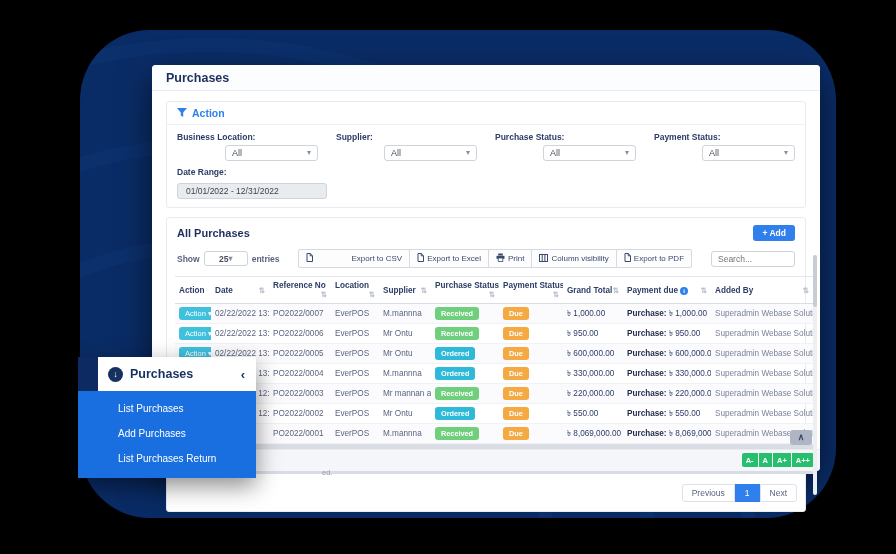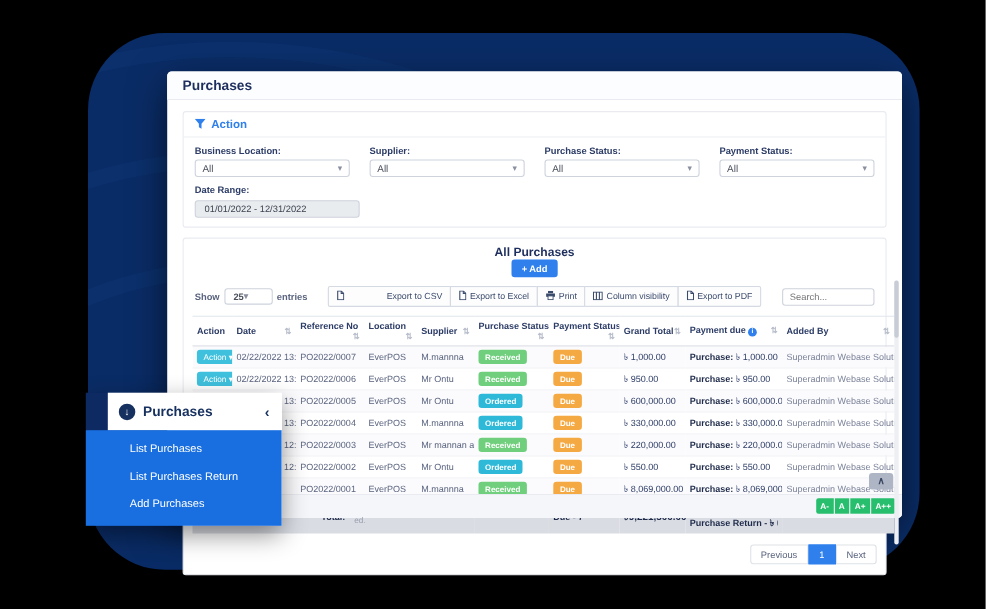--- a/index.html
+++ b/index.html
@@ -19,33 +19,33 @@
   .page-title { font-size:12.5px; font-weight:bold; color:#1e2f5e; }
 
   
   .card { border:1px solid #e9ebf1; border-radius:3px; background:#fff; }
   .filters-card { margin:10px 14px 9px; }
   .filters-head { display:flex; align-items:center; gap:5px; padding:5px 10px; border-bottom:1px solid #eef0f4; }
   .filters-head span { color:#2f80ed; font-size:10.5px; font-weight:bold; }
   .filters-body { padding:7px 10px 8px; }
   .filter-grid { display:grid; grid-template-columns:repeat(4,1fr); gap:6px 18px; }
   .f-label { font-size:8.5px; font-weight:bold; color:#2c3c66; margin-bottom:3px; }
-  .fselect { border:1px solid #ced3dc; border-radius:3px; height:16px; display:flex; align-items:center; justify-content:space-between; padding:0 6px; font-size:9px; color:#4a4f5c; background:#fff; cursor:pointer; }
+  .fselect { border:1px solid #ced3dc; border-radius:3px; height:16px; display:flex; align-items:center; justify-content:space-between; padding:0 6px; font-size:9px; color:#4a4f5c; background:#fff; cursor:pointer;margin-left:48px; }
   .caret { color:#8a90a0; font-size:8px; line-height:1; }
   .date-wrap { margin-top:6px; }
   .date-input { width:150px; height:16px; background:#e9ecef; border:1px solid #ced3dc; border-radius:3px; font-size:8.5px; color:#3c4250; padding:0 8px; font-family:"Liberation Sans",sans-serif; }
 
   
   .table-card { margin:0 14px; padding:7px 8px 9px; }
-  .tc-head { display:flex; align-items:center; justify-content:space-between; padding:0 2px;flex-direction:column; }
+  .tc-head { display:flex; align-items:center; justify-content:space-between; padding:0 2px; }
   .tc-title { font-size:11px; font-weight:bold; color:#1e2f5e; }
   .add-btn { background:#2f80ed; color:#fff; border:none; border-radius:3px; font-size:8.5px; font-weight:bold; padding:3px 9px; cursor:pointer; font-family:"Liberation Sans",sans-serif; }
   .controls { display:flex; align-items:center; justify-content:space-between; margin-top:8px; padding:0 2px; }
   .show-entries { display:flex; align-items:center; gap:4px; font-size:8.5px; color:#5a647f;font-weight:bold; }
-  .entries-select { border:1px solid #ced3dc; border-radius:3px; height:15px; width:44px; display:flex; align-items:center; justify-content:flex-end; padding:0 21px; font-size:8.5px; color:#4a4f5c; cursor:pointer; }
+  .entries-select { border:1px solid #ced3dc; border-radius:3px; height:15px; width:44px; display:flex; align-items:center; justify-content:center; padding:0 21px; font-size:8.5px; color:#4a4f5c; cursor:pointer; }
   .export-group { display:flex; }
   .export-btn { display:flex; align-items:center; gap:3px; border:1px solid #d4d9e2; background:#fdfdfe; color:#3a4a6b; font-size:8px; padding:3px 7px; margin-left:-1px; cursor:pointer; font-family:"Liberation Sans",sans-serif; }
   .export-btn:first-child { border-radius:2px 0 0 2px; margin-left:0;gap:38px; }
   .export-btn:last-child { border-radius:0 2px 2px 0; }
   .search-input { width:84px; height:16px; border:1px solid #ced3dc; border-radius:3px; font-size:8.5px; padding:0 6px; color:#4a4f5c; font-family:"Liberation Sans",sans-serif; }
 
   table { width:100%; border-collapse:collapse; table-layout:fixed; margin-top:8px; }
   thead th { font-size:8.2px; font-weight:bold; color:#2c3c66; text-align:left; padding:4px 4px; border-top:1px solid #e3e6ec; border-bottom:1px solid #d9dde5; overflow:hidden; white-space:nowrap; }
   .sort-glyph { float:right; color:#b6bcc9; font-size:7.5px; }
   tbody td { font-size:8.2px; color:#5a647f; padding:3px 4px; border-bottom:1px solid #f1f2f6; overflow:hidden; white-space:nowrap; vertical-align:middle; }
@@ -366,16 +366,16 @@
   <div class="fly-header">
     <div class="fly-navy"></div>
     <div class="fly-head-band">
       <span class="fly-icon">↓</span>
       <span class="fly-title">Purchases</span>
       <span class="fly-collapse">‹</span>
     </div>
   </div>
   <div class="fly-body" id="fly-body">
       <div class="fly-item">List Purchases</div>
+      <div class="fly-item">Add Purchases</div>
       <div class="fly-item">List Purchases Return</div>
-      <div class="fly-item">Add Purchases</div>
     </div>
 </div>
 
 </body></html>

